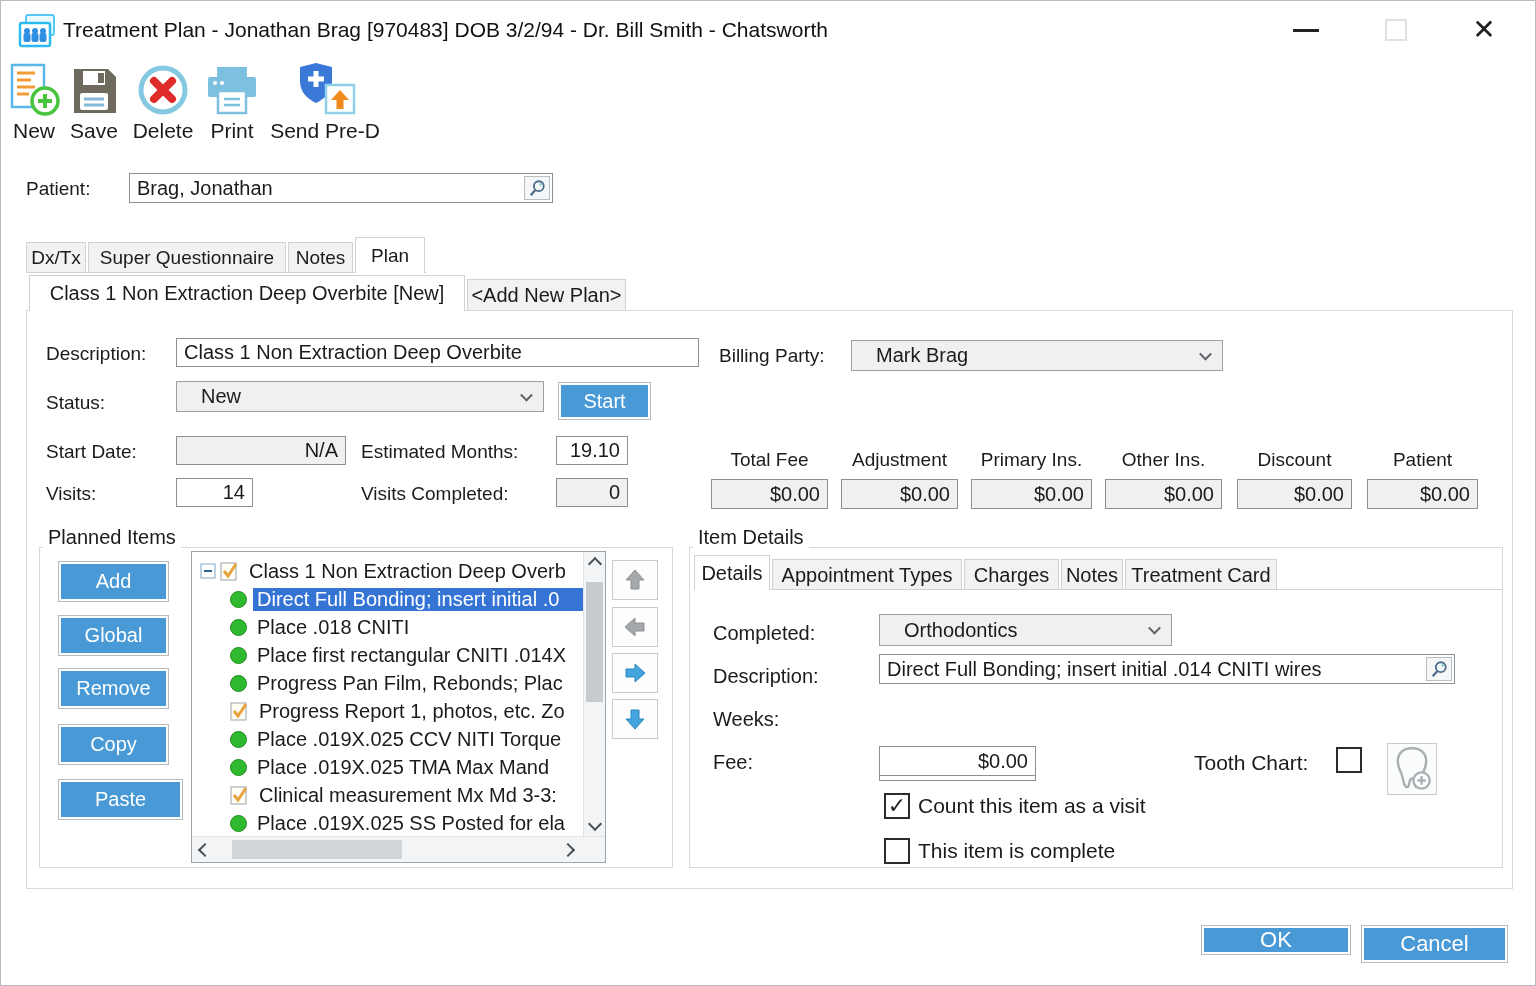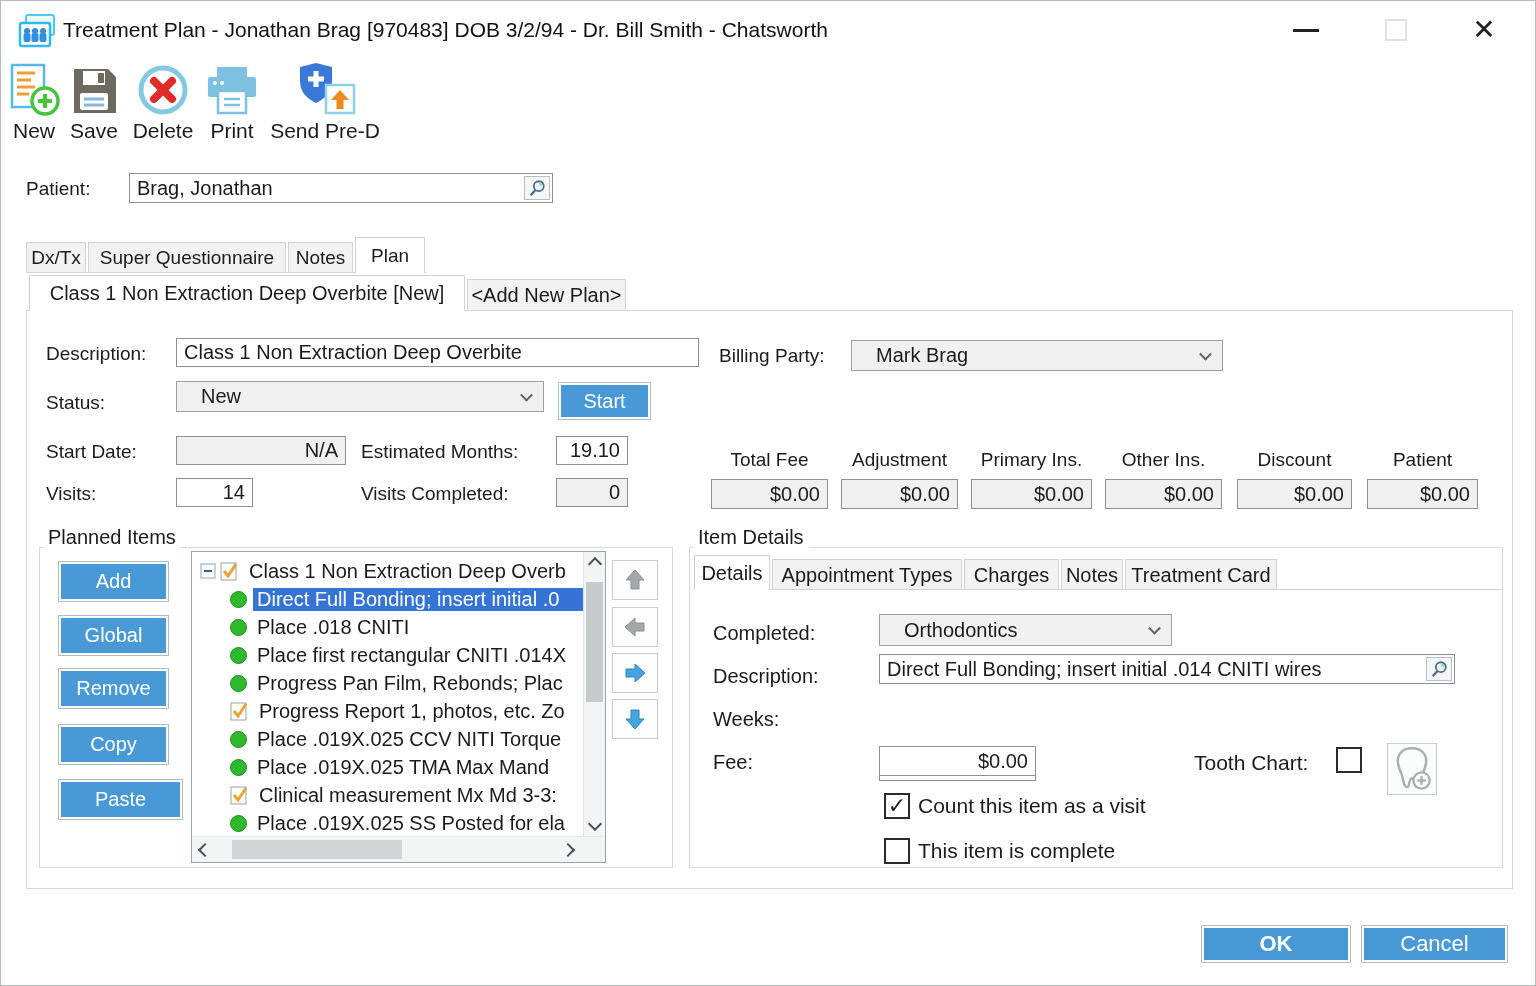--- a/index.html
+++ b/index.html
@@ -461,21 +461,21 @@
 
   <div class="abs cb-row" style="left:883px; top:792px;">
     <span class="cb">✓</span>
     <span>Count this item as a visit</span>
   </div>
   <div class="abs cb-row" style="left:883px; top:837px;">
     <span class="cb"></span>
     <span>This item is complete</span>
   </div>
 
-  <div class="abs btn-blue" style="left:1200px; top:924px; width:150px; height:38px; font-size:22px; font-weight:bold;">
+  <div class="abs btn-blue" style="left:1200px; top:924px; width:150px; height:30px; font-size:22px; font-weight:normal;">
     <span>OK</span>
     </div>
   <div class="abs btn-blue" style="left:1360px; top:924px; width:147px; height:38px; font-size:22px;">
     <span>Cancel</span>
     </div>
 
   <div class="abs footer-line"></div>
 </div>
 
 </body></html>

